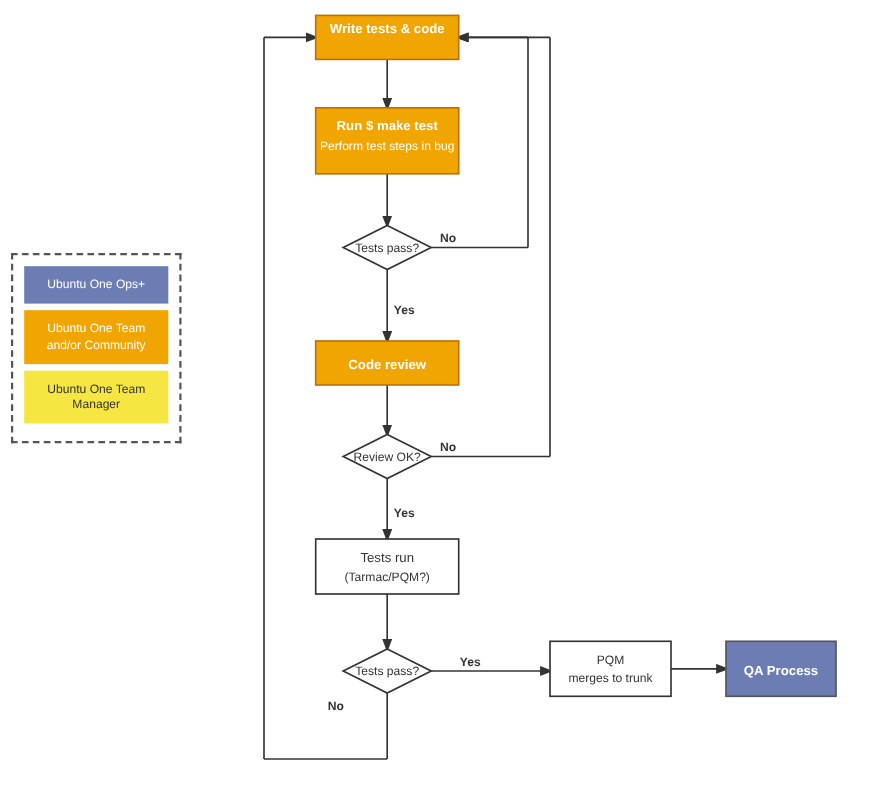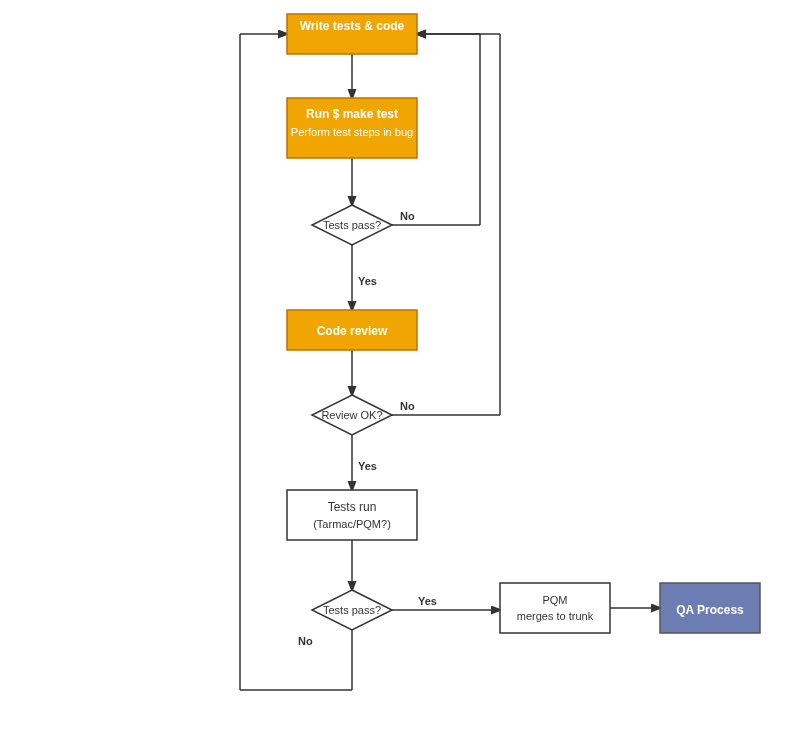--- a/index.html
+++ b/index.html
@@ -58,20 +58,25 @@
       position: absolute;
       left: 0;
       top: 0;
     }
   </style>
 </head>
 <body>
 
 <div id="diagram">
 
+  <div class="legend">
+    <div class="legend-item legend-ops">Ubuntu One Ops+</div>
+    <div class="legend-item legend-team">Ubuntu One Team and/or Community</div>
+    <div class="legend-item legend-manager">Ubuntu One Team Manager</div>
+  </div>
 
   <svg id="flowchart" width="800" height="733">
 
     <line x1="352" y1="54" x2="352" y2="98" stroke="#333" stroke-width="1.5" marker-end="url(#arrow)"></line>
 
     <line x1="352" y1="158" x2="352" y2="205" stroke="#333" stroke-width="1.5" marker-end="url(#arrow)"></line>
 
     <line x1="352" y1="245" x2="352" y2="310" stroke="#333" stroke-width="1.5" marker-end="url(#arrow)"></line>
 
     <text x="358" y="285" font-size="11" font-weight="bold" fill="#333">Yes</text>

